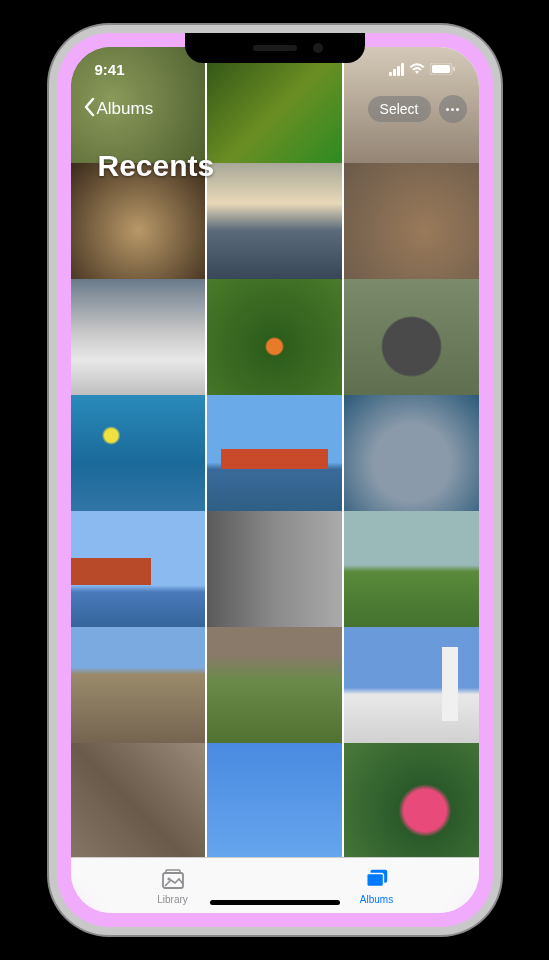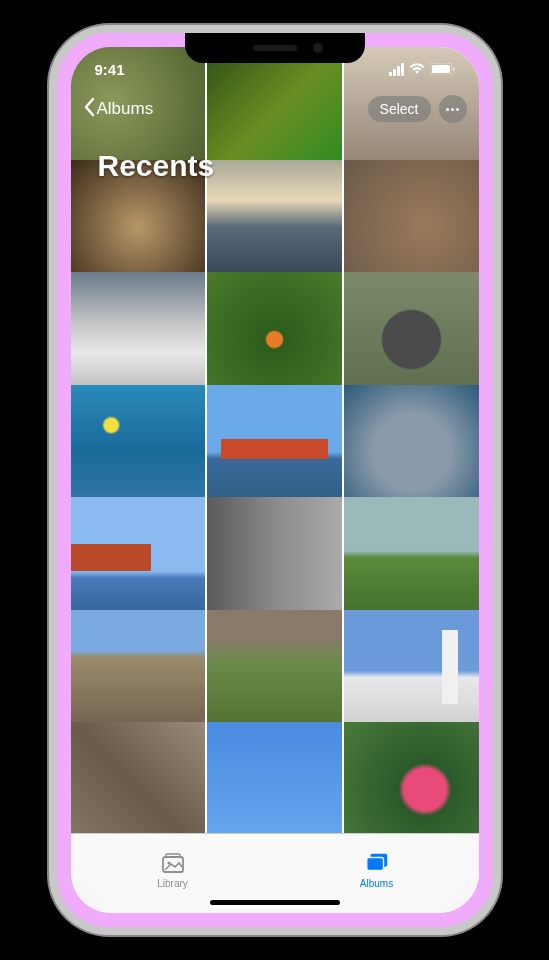--- a/index.html
+++ b/index.html
@@ -175,27 +175,27 @@
   .bg-field { background: linear-gradient(#9ababa 40%, #5a8a3a 45%, #3a6a2a); }
   .bg-street { background: linear-gradient(#7aaae0 30%, #9a8a6a 35%, #6a5a4a); }
   .bg-grass { background: linear-gradient(#8a7a6a 20%, #6a8a4a 40%, #4a6a2a); }
   .bg-civic { background: linear-gradient(#6a9ada 45%, #e8e8e8 50%, #c8c8c8); }
   .bg-civic::after { content:""; position:absolute; right:15%; top:15%; width:12%; height:55%; background:#f0f0f0; }
   .bg-rock { background: linear-gradient(45deg, #8a7a6a, #6a5a4a, #9a8a7a); }
   .bg-sky { background: linear-gradient(#4a8ae0, #6aaaf0); }
   .bg-flower { background: radial-gradient(circle at 60% 50%, #e84a7a 20%, #2a5a2a 25%, #4a7a3a); }
   
   .tab-bar {
-    height: 80px;
+    height: 56px;
     background: #f7f7f7cc;
     backdrop-filter: blur(10px);
     border-top: 0.5px solid #ccc;
     display: flex;
     justify-content: space-around;
-    padding-top: 16px;
+    padding-top: 8px;
   }
   .tab {
     display: flex;
     flex-direction: column;
     align-items: center;
     gap: 2px;
     color: #8e8e93;
     font-size: 10px;
     cursor: pointer;
     width: 70px;

